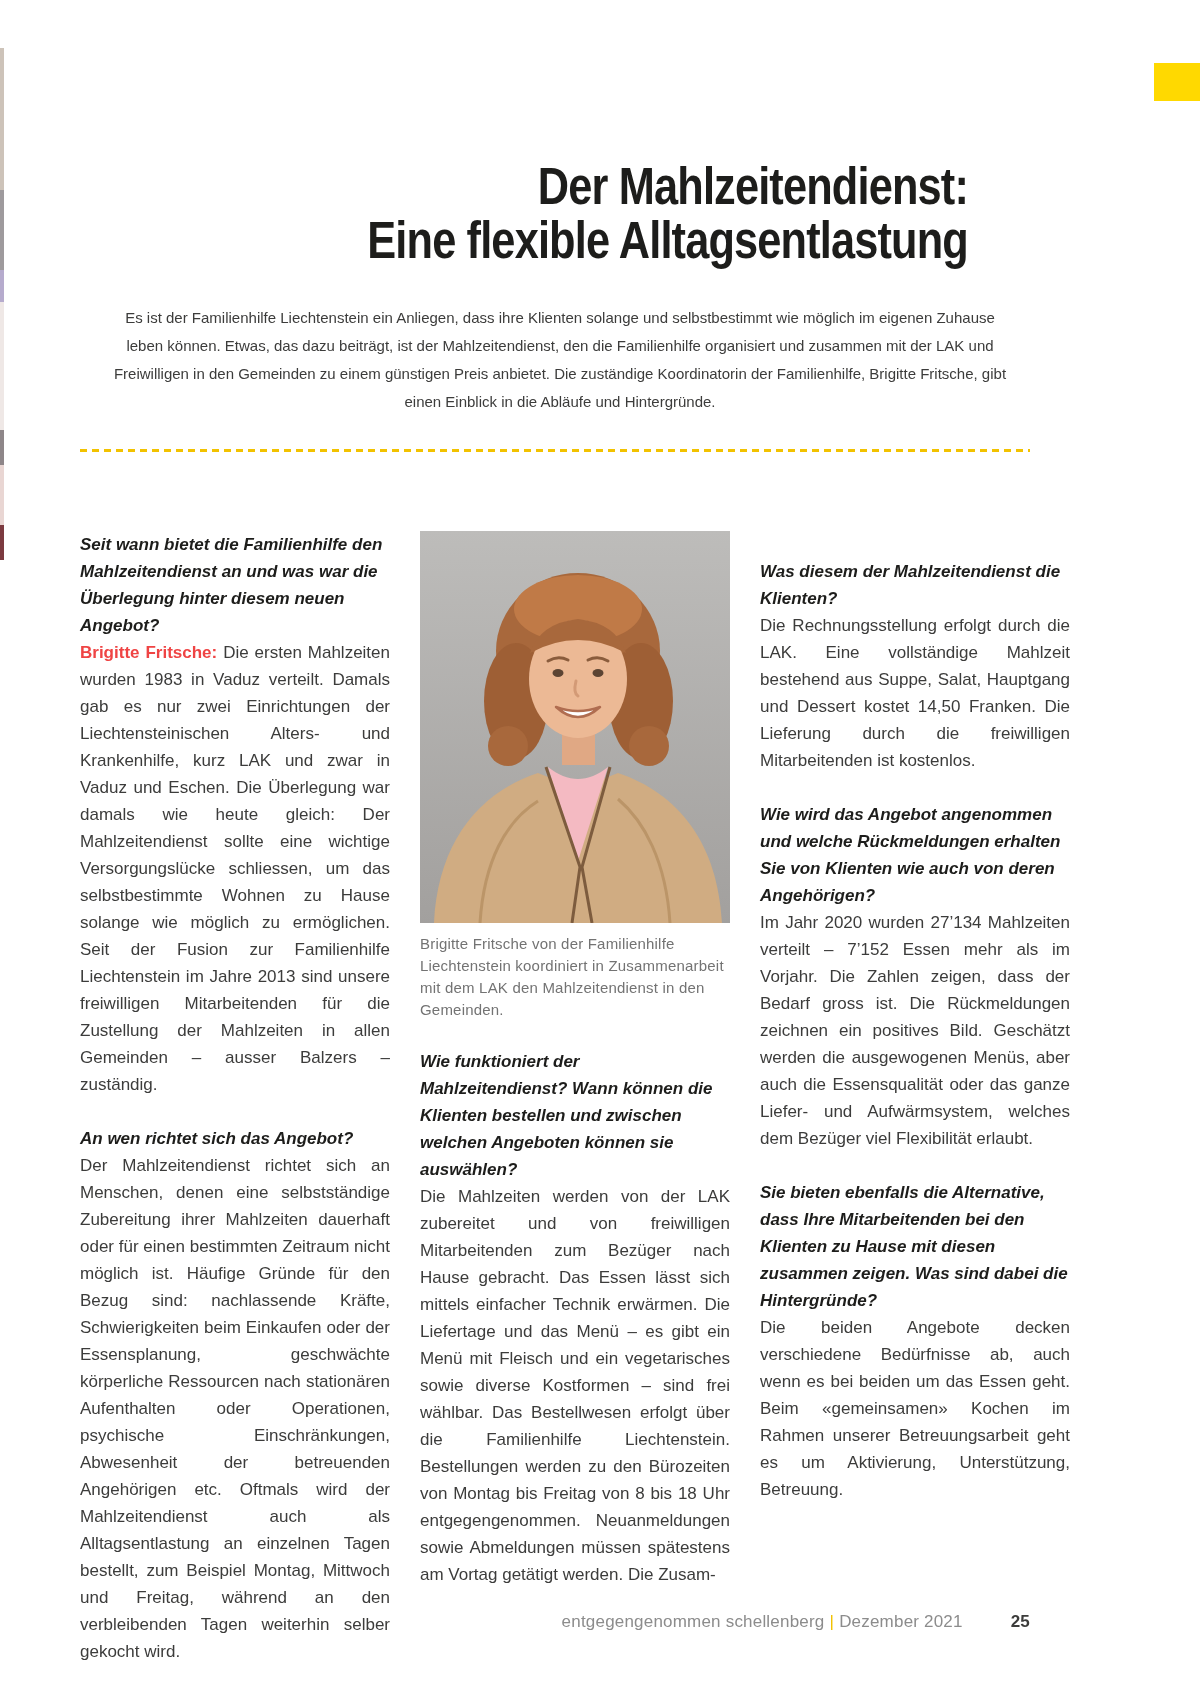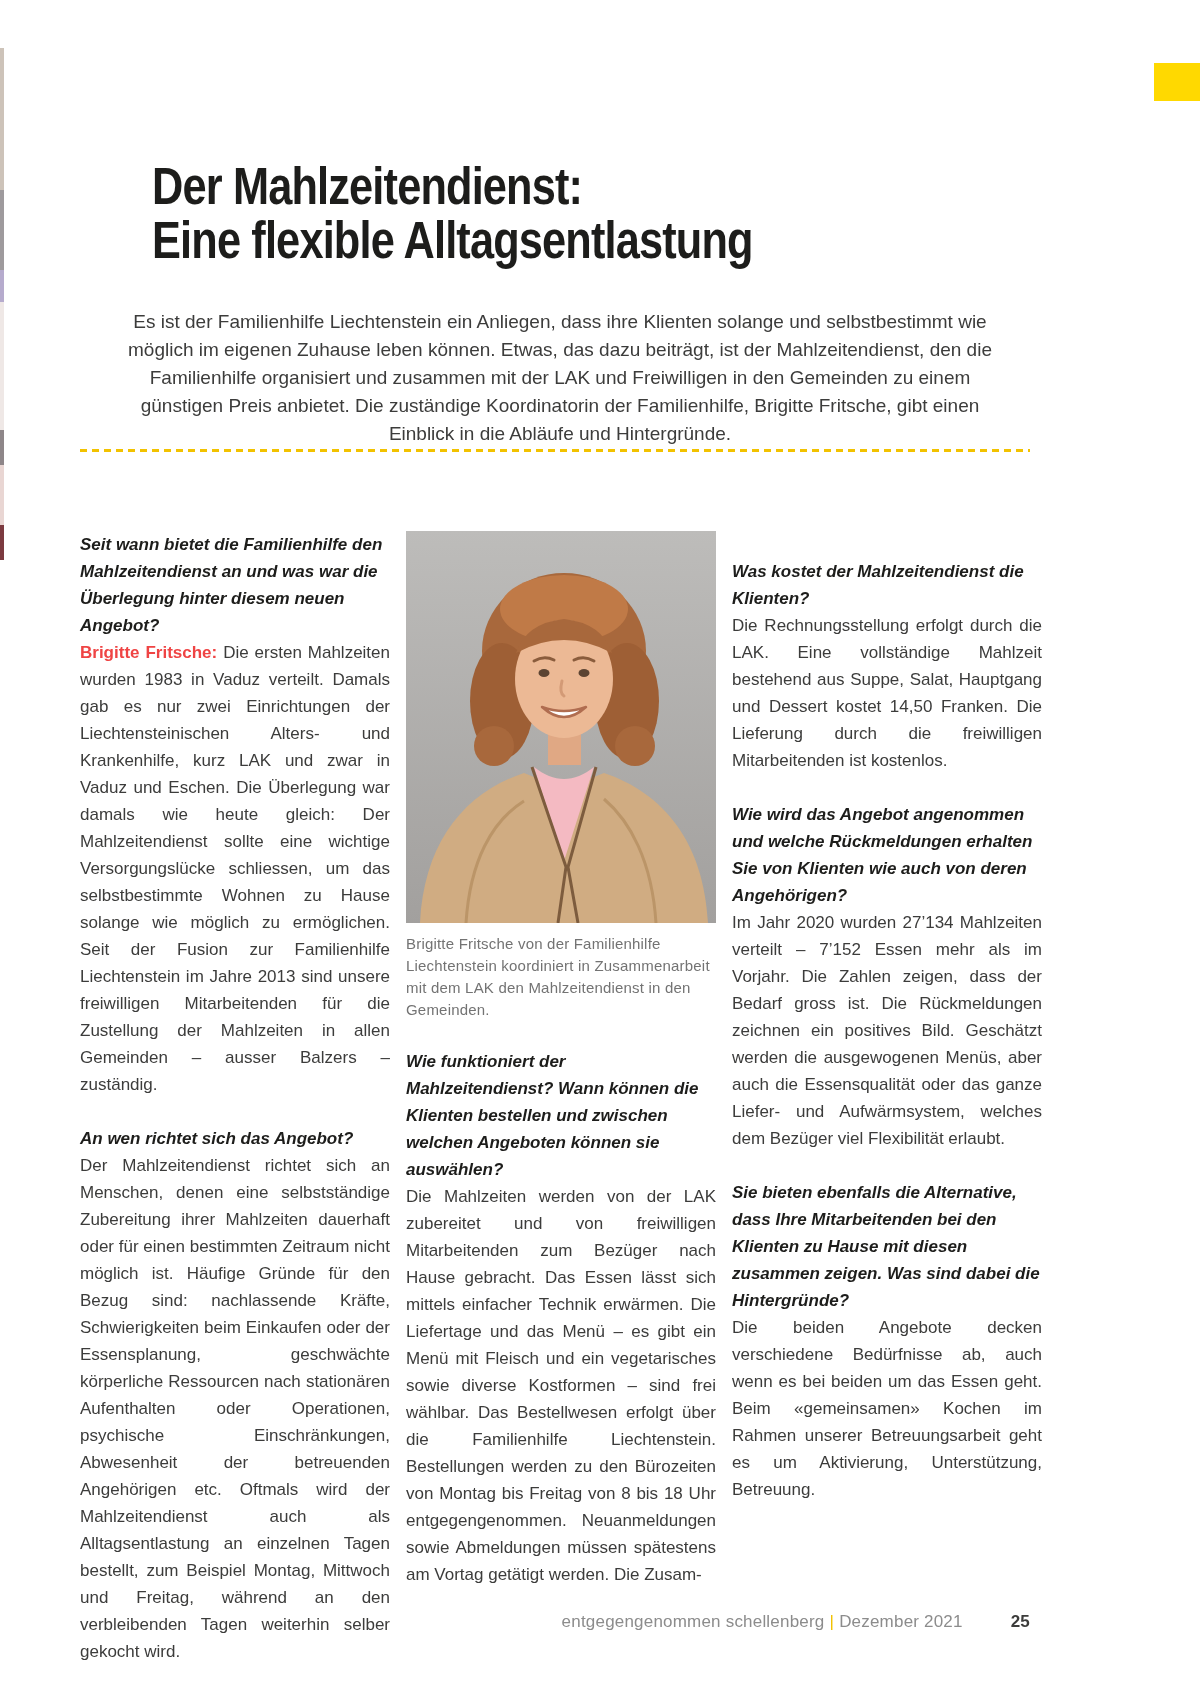--- a/index.html
+++ b/index.html
@@ -14,32 +14,32 @@
   .eb1{height:142px;background:#cdc3b9;}
   .eb2{height:80px;background:#9e9a9d;}
   .eb3{height:32px;background:#b6abcd;}
   .eb4{height:128px;background:#efe8e6;}
   .eb5{height:35px;background:#8e8689;}
   .eb6{height:60px;background:#e9d6d3;}
   .eb7{height:35px;background:#7c3a40;}
   
   .yellow-tab{position:absolute;right:0;top:63px;width:46px;height:38px;background:#FFD900;}
   
-  .title{position:absolute;top:160px;left:80px;width:960px;text-align:left;color:#1d1d1b;}
+  .title{position:absolute;top:160px;left:80px;width:960px;text-align:right;color:#1d1d1b;}
   .title .line{font-size:51px;line-height:54px;font-weight:bold;letter-spacing:-1px;
     transform:scaleX(0.85);transform-origin:50% 50%;white-space:nowrap;}
   
   .lead{position:absolute;top:289px;left:110px;width:900px;text-align:center;
-    font-size:19px;line-height:28px;color:#3c3c3b;}
+    font-size:15px;line-height:28px;color:#3c3c3b;}
   
   .rule{position:absolute;top:449px;left:80px;width:950px;height:3px;
     background:repeating-linear-gradient(90deg,#F2C200 0 7px,transparent 7px 12px);}
   
   .columns{position:absolute;top:531px;left:80px;width:960px;display:grid;
-    grid-template-columns:310px 310px 310px;column-gap:16px;
+    grid-template-columns:310px 310px 310px;column-gap:30px;
     font-size:17px;line-height:27px;}
   .col p{margin:0;text-align:justify;hyphens:auto;-webkit-hyphens:auto;}
   .col p.q{font-weight:bold;font-style:italic;color:#1d1d1b;text-align:left;
     margin-top:27px;hyphens:none;}
   .col p.q.first{margin-top:0;}
   .answer-lead{font-weight:bold;color:#ef4444;}
   
   .photo{width:310px;height:392px;margin:0 0 10px 0;display:block;}
   .caption{font-size:15px;line-height:22px;color:#737373;text-align:left !important;
     hyphens:none !important;letter-spacing:0.2px;}
@@ -126,21 +126,21 @@
           <path d="M60,392 C64,330 86,290 118,270" fill="none" stroke="#bb9568" stroke-width="3"></path>
           <path d="M250,392 C246,330 224,290 198,268" fill="none" stroke="#bb9568" stroke-width="3"></path>
         </g>
       </svg>
       <p class="caption">Brigitte Fritsche von der Familienhilfe Liechtenstein koordiniert in Zusammenarbeit mit dem LAK den Mahlzeitendienst in den Gemeinden.</p>
       <p class="q">Wie funktioniert der Mahlzeitendienst? Wann können die Klienten bestellen und zwischen welchen Angeboten können sie auswählen?</p>
       <p>Die Mahlzeiten werden von der LAK zubereitet und von freiwilligen Mitarbeitenden zum Bezüger nach Hause gebracht. Das Essen lässt sich mittels einfacher Technik erwärmen. Die Liefertage und das Menü – es gibt ein Menü mit Fleisch und ein vegetarisches sowie diverse Kostformen – sind frei wählbar. Das Bestellwesen erfolgt über die Familienhilfe Liechtenstein. Bestellungen werden zu den Bürozeiten von Montag bis Freitag von 8 bis 18 Uhr entgegengenommen. Neuanmeldungen sowie Abmeldungen müssen spätestens am Vortag getätigt werden. Die Zusam-</p>
     </div>
 
     <div class="col">
-      <p class="q">Was kostet der Mahlzeitendienst die Klienten?</p>
+      <p class="q">Was diesem der Mahlzeitendienst die Klienten?</p>
       <p>Die Rechnungsstellung erfolgt durch die LAK. Eine vollständige Mahlzeit bestehend aus Suppe, Salat, Hauptgang und Dessert kostet 14,50 Franken. Die Lieferung durch die freiwilligen Mitarbeitenden ist kostenlos.</p>
       <p class="q">Wie wird das Angebot angenommen und welche Rückmeldungen erhalten Sie von Klienten wie auch von deren Angehörigen?</p>
       <p>Im Jahr 2020 wurden 27’134 Mahlzeiten verteilt – 7’152 Essen mehr als im Vorjahr. Die Zahlen zeigen, dass der Bedarf gross ist. Die Rückmeldungen zeichnen ein positives Bild. Geschätzt werden die ausgewogenen Menüs, aber auch die Essensqualität oder das ganze Liefer- und Aufwärmsystem, welches dem Bezüger viel Flexibilität erlaubt.</p>
       <p class="q">Sie bieten ebenfalls die Alternative, dass Ihre Mitarbeitenden bei den Klienten zu Hause mit diesen zusammen zeigen. Was sind dabei die Hintergründe?</p>
       <p>Die beiden Angebote decken verschiedene Bedürfnisse ab, auch wenn es bei beiden um das Essen geht. Beim «gemeinsamen» Kochen im Rahmen unserer Betreuungsarbeit geht es um Aktivierung, Unterstützung, Betreuung.</p>
     </div>
 
   </div>
 
   <div class="footer">

